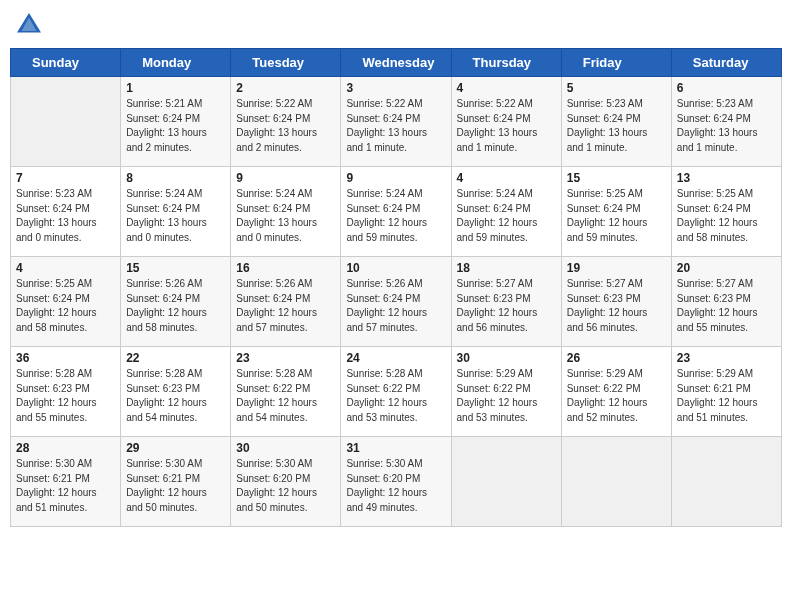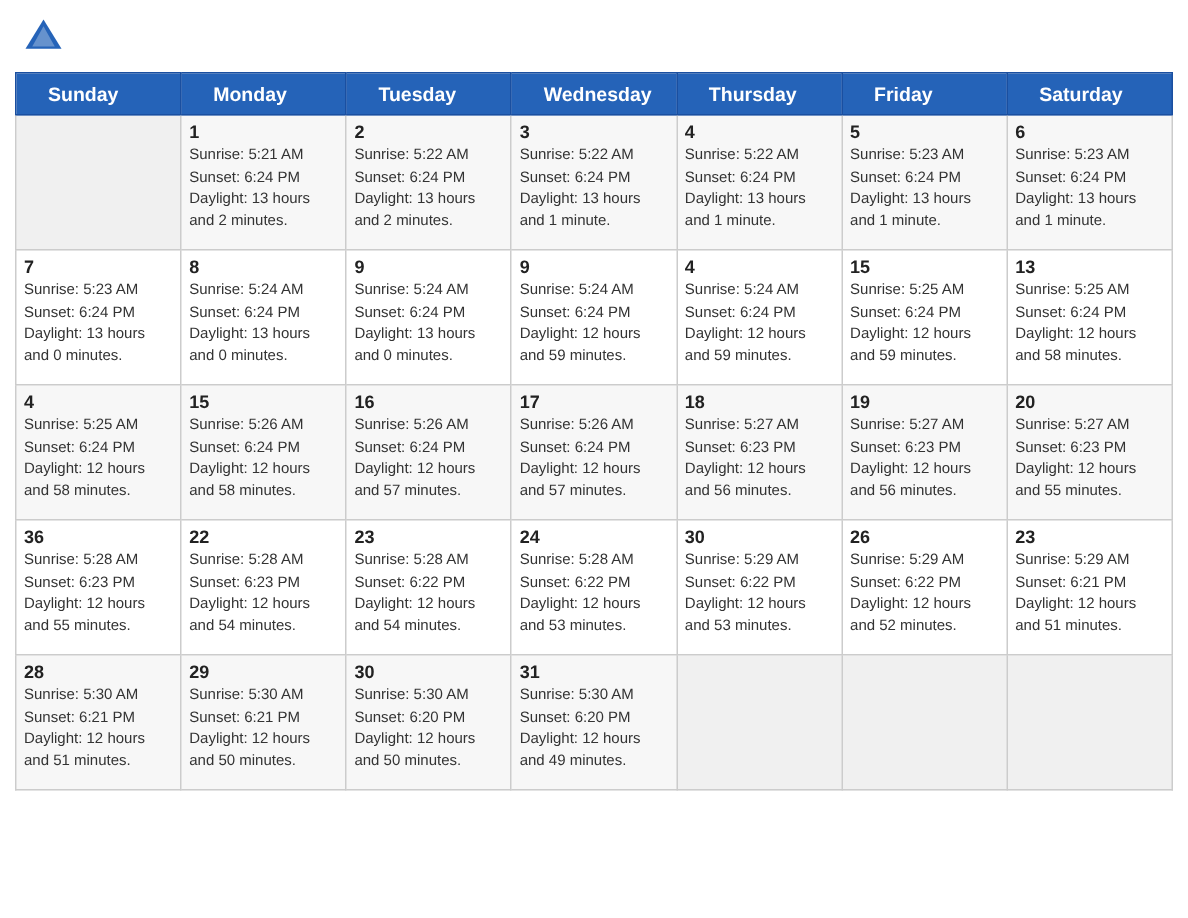--- a/index.html
+++ b/index.html
@@ -189,21 +189,21 @@
         </td>
         <td>
           <span class="day-num">15</span>
           <div class="cell-info">Sunrise: 5:26 AM<br>Sunset: 6:24 PM<br>Daylight: 12 hours<br>and 58 minutes.</div>
         </td>
         <td>
           <span class="day-num">16</span>
           <div class="cell-info">Sunrise: 5:26 AM<br>Sunset: 6:24 PM<br>Daylight: 12 hours<br>and 57 minutes.</div>
         </td>
         <td>
-          <span class="day-num">17</span>
+          <span class="day-num">10</span>
           <div class="cell-info">Sunrise: 5:26 AM<br>Sunset: 6:24 PM<br>Daylight: 12 hours<br>and 57 minutes.</div>
         </td>
         <td>
           <span class="day-num">18</span>
           <div class="cell-info">Sunrise: 5:27 AM<br>Sunset: 6:23 PM<br>Daylight: 12 hours<br>and 56 minutes.</div>
         </td>
         <td>
           <span class="day-num">19</span>
           <div class="cell-info">Sunrise: 5:27 AM<br>Sunset: 6:23 PM<br>Daylight: 12 hours<br>and 56 minutes.</div>
         </td>

